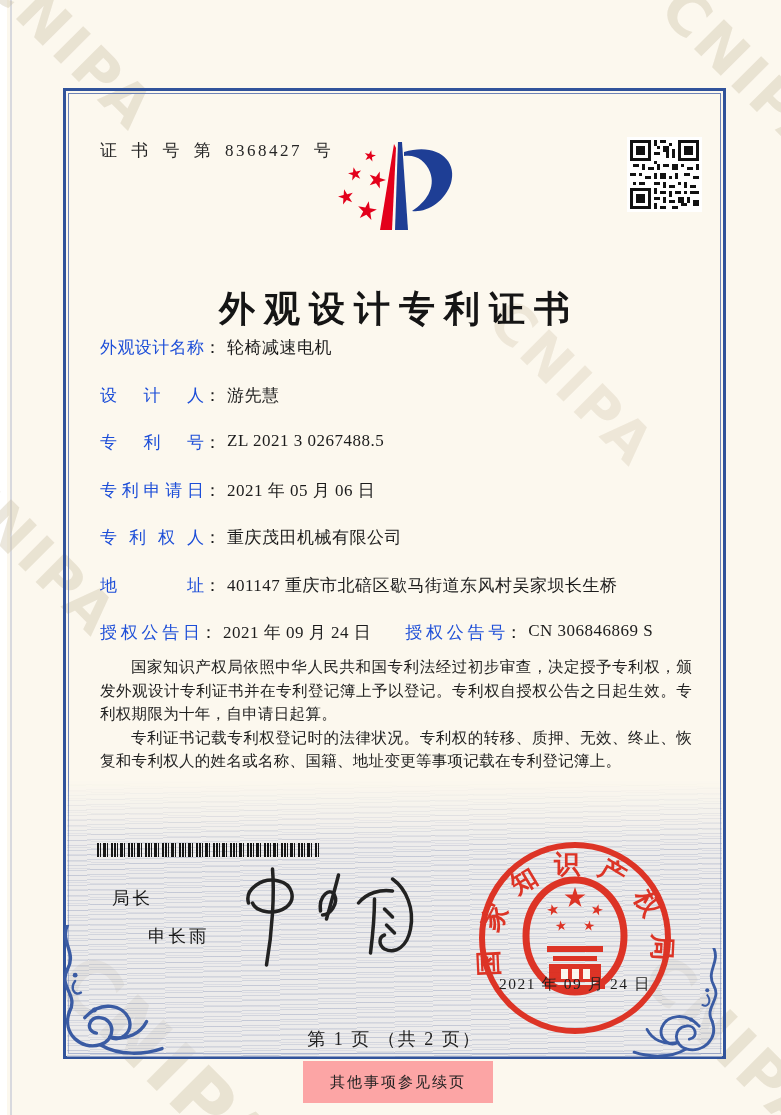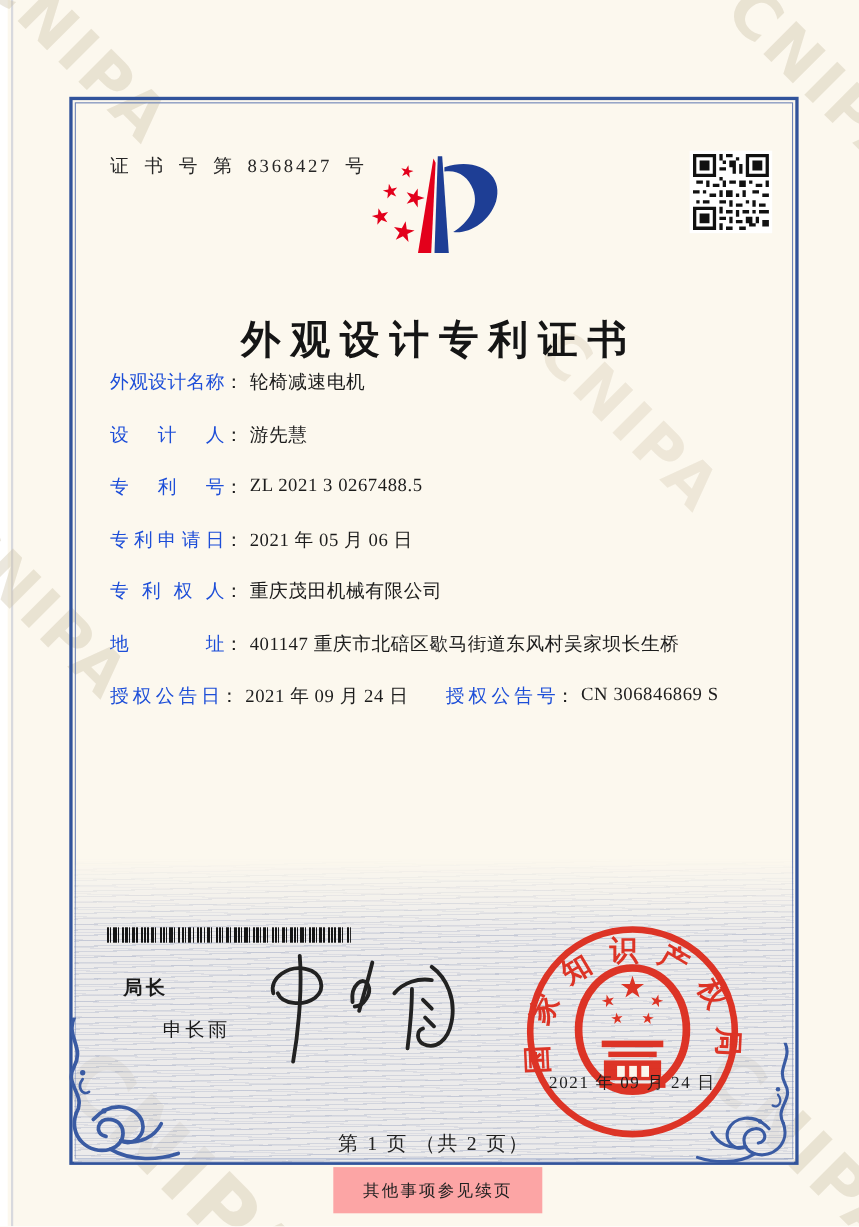--- a/index.html
+++ b/index.html
@@ -66,21 +66,21 @@
   .barcode{
     position:absolute; left:97px; top:843px; width:222px; height:14px;
     background:repeating-linear-gradient(90deg,
       #151515 0 2px, transparent 2px 3px,
       #151515 3px 4px, transparent 4px 6px,
       #151515 6px 9px, transparent 9px 10px,
       #151515 10px 11px, transparent 11px 14px,
       #151515 14px 16px, transparent 16px 17px);
   }
   .signer-title{position:absolute; left:112px; top:886px; font-size:17.5px; letter-spacing:3px;
-    font-family:"Liberation Sans","DejaVu Sans",sans-serif; color:#1a1a1a;font-weight:bold;}
+    font-family:"Liberation Sans","DejaVu Sans",sans-serif; color:#1a1a1a;}
   .signer-name{position:absolute; left:112px; top:924px; font-size:17.5px; letter-spacing:3px;
     font-family:"Liberation Sans","DejaVu Sans",sans-serif; color:#1a1a1a;margin-left:36px;}
   .signature{position:absolute; left:232px; top:865px;}
   .seal{position:absolute; left:473px; top:836px; opacity:.95;}
   .pageno{
     position:absolute; left:63px; top:1027px; width:663px; text-align:center;
     font-size:18px; letter-spacing:2px; color:#222;
   }
   .flourish{position:absolute;}
   .flourish.fl-left{left:50px; top:925px;}
@@ -173,20 +173,24 @@
         <span class="fcolon">：</span>
         <span class="fvalue">2021 年 09 月 24 日</span>
       <span class="grant2">
         <span class="flabel w5">授权公告号</span>
           <span class="fcolon">：</span>
           <span class="fvalue">CN 306846869 S</span>
       </span>
     </div>
   </div>
 
+  <div class="paras">
+    <p>国家知识产权局依照中华人民共和国专利法经过初步审查，决定授予专利权，颁发外观设计专利证书并在专利登记簿上予以登记。专利权自授权公告之日起生效。专利权期限为十年，自申请日起算。</p>
+    <p>专利证书记载专利权登记时的法律状况。专利权的转移、质押、无效、终止、恢复和专利权人的姓名或名称、国籍、地址变更等事项记载在专利登记簿上。</p>
+  </div>
 
   <div class="barcode"></div>
 
   <div class="signer-title">局长</div>
   <div class="signer-name">申长雨</div>
 
   <svg class="signature" width="205" height="105" viewBox="0 0 200 105">
     <g fill="none" stroke="#222" stroke-width="3.5" stroke-linecap="round" stroke-linejoin="round">
       <path d="M14,38 C10,24 28,12 44,16 C58,19 62,34 52,42 C41,50 22,48 18,38"></path>
       <path d="M38,4 C40,28 38,66 32,100"></path>

